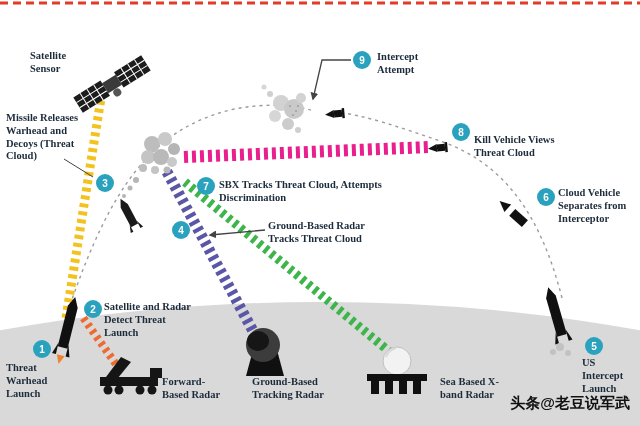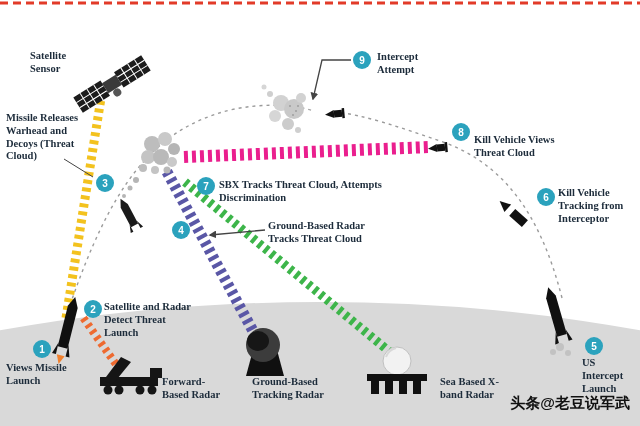--- a/index.html
+++ b/index.html
@@ -171,26 +171,26 @@
   <div class="badge b1">1</div>
   <div class="badge b2">2</div>
   <div class="badge b3">3</div>
   <div class="badge b4">4</div>
   <div class="badge b5">5</div>
   <div class="badge b6">6</div>
   <div class="badge b7">7</div>
   <div class="badge b8">8</div>
   <div class="badge b9">9</div>
 
-  <div class="lbl l1">Views Missile Launch</div>
+  <div class="lbl l1">Threat Warhead Launch</div>
   <div class="lbl l2">Satellite and Radar Detect Threat Launch</div>
   <div class="lbl l3">Missile Releases Warhead and Decoys (Threat Cloud)</div>
   <div class="lbl l4">Ground-Based Radar Tracks Threat Cloud</div>
   <div class="lbl l5">US Intercept Launch</div>
-  <div class="lbl l6">Kill Vehicle Tracking from Interceptor</div>
+  <div class="lbl l6">Cloud Vehicle Separates from Interceptor</div>
   <div class="lbl l7">SBX Tracks Threat Cloud, Attempts Discrimination</div>
   <div class="lbl l8">Kill Vehicle Views Threat Cloud</div>
   <div class="lbl l9">Intercept Attempt</div>
 
   <div class="lbl eq1">Forward-Based Radar</div>
   <div class="lbl eq2">Ground-Based Tracking Radar</div>
   <div class="lbl eq3">Sea Based X-band Radar</div>
 
   <div class="watermark">头条@老豆说军武</div>
 </div>

